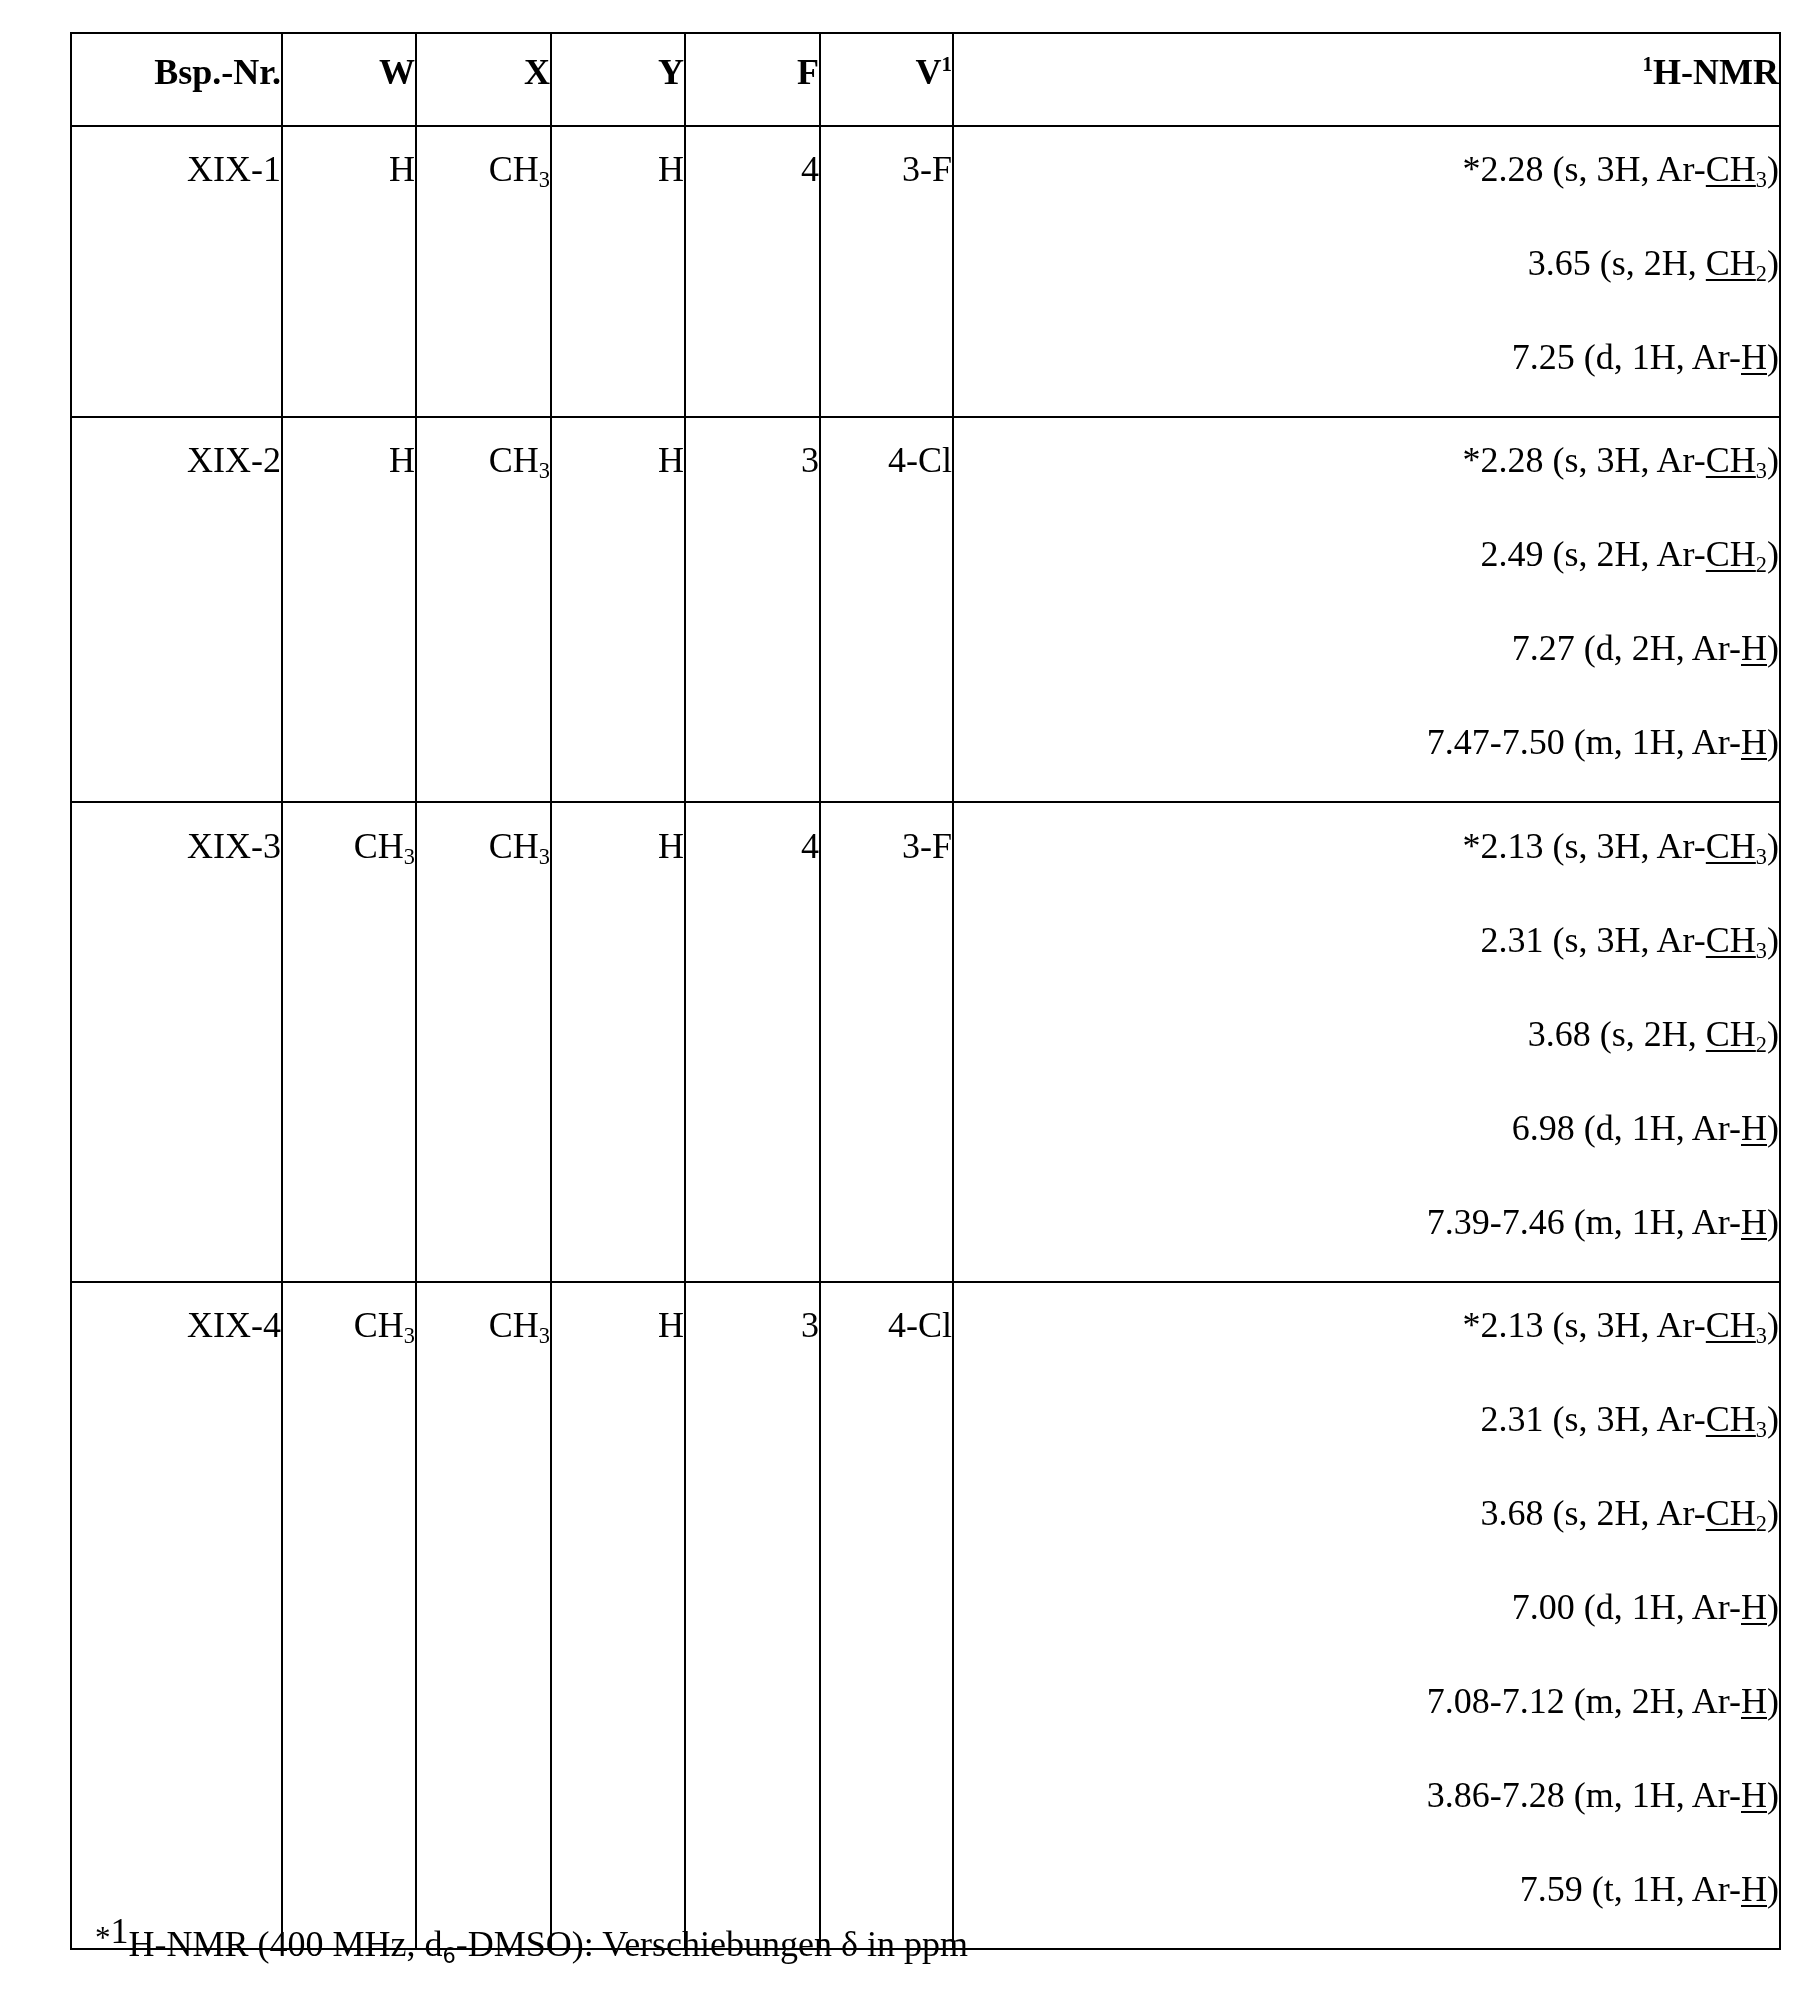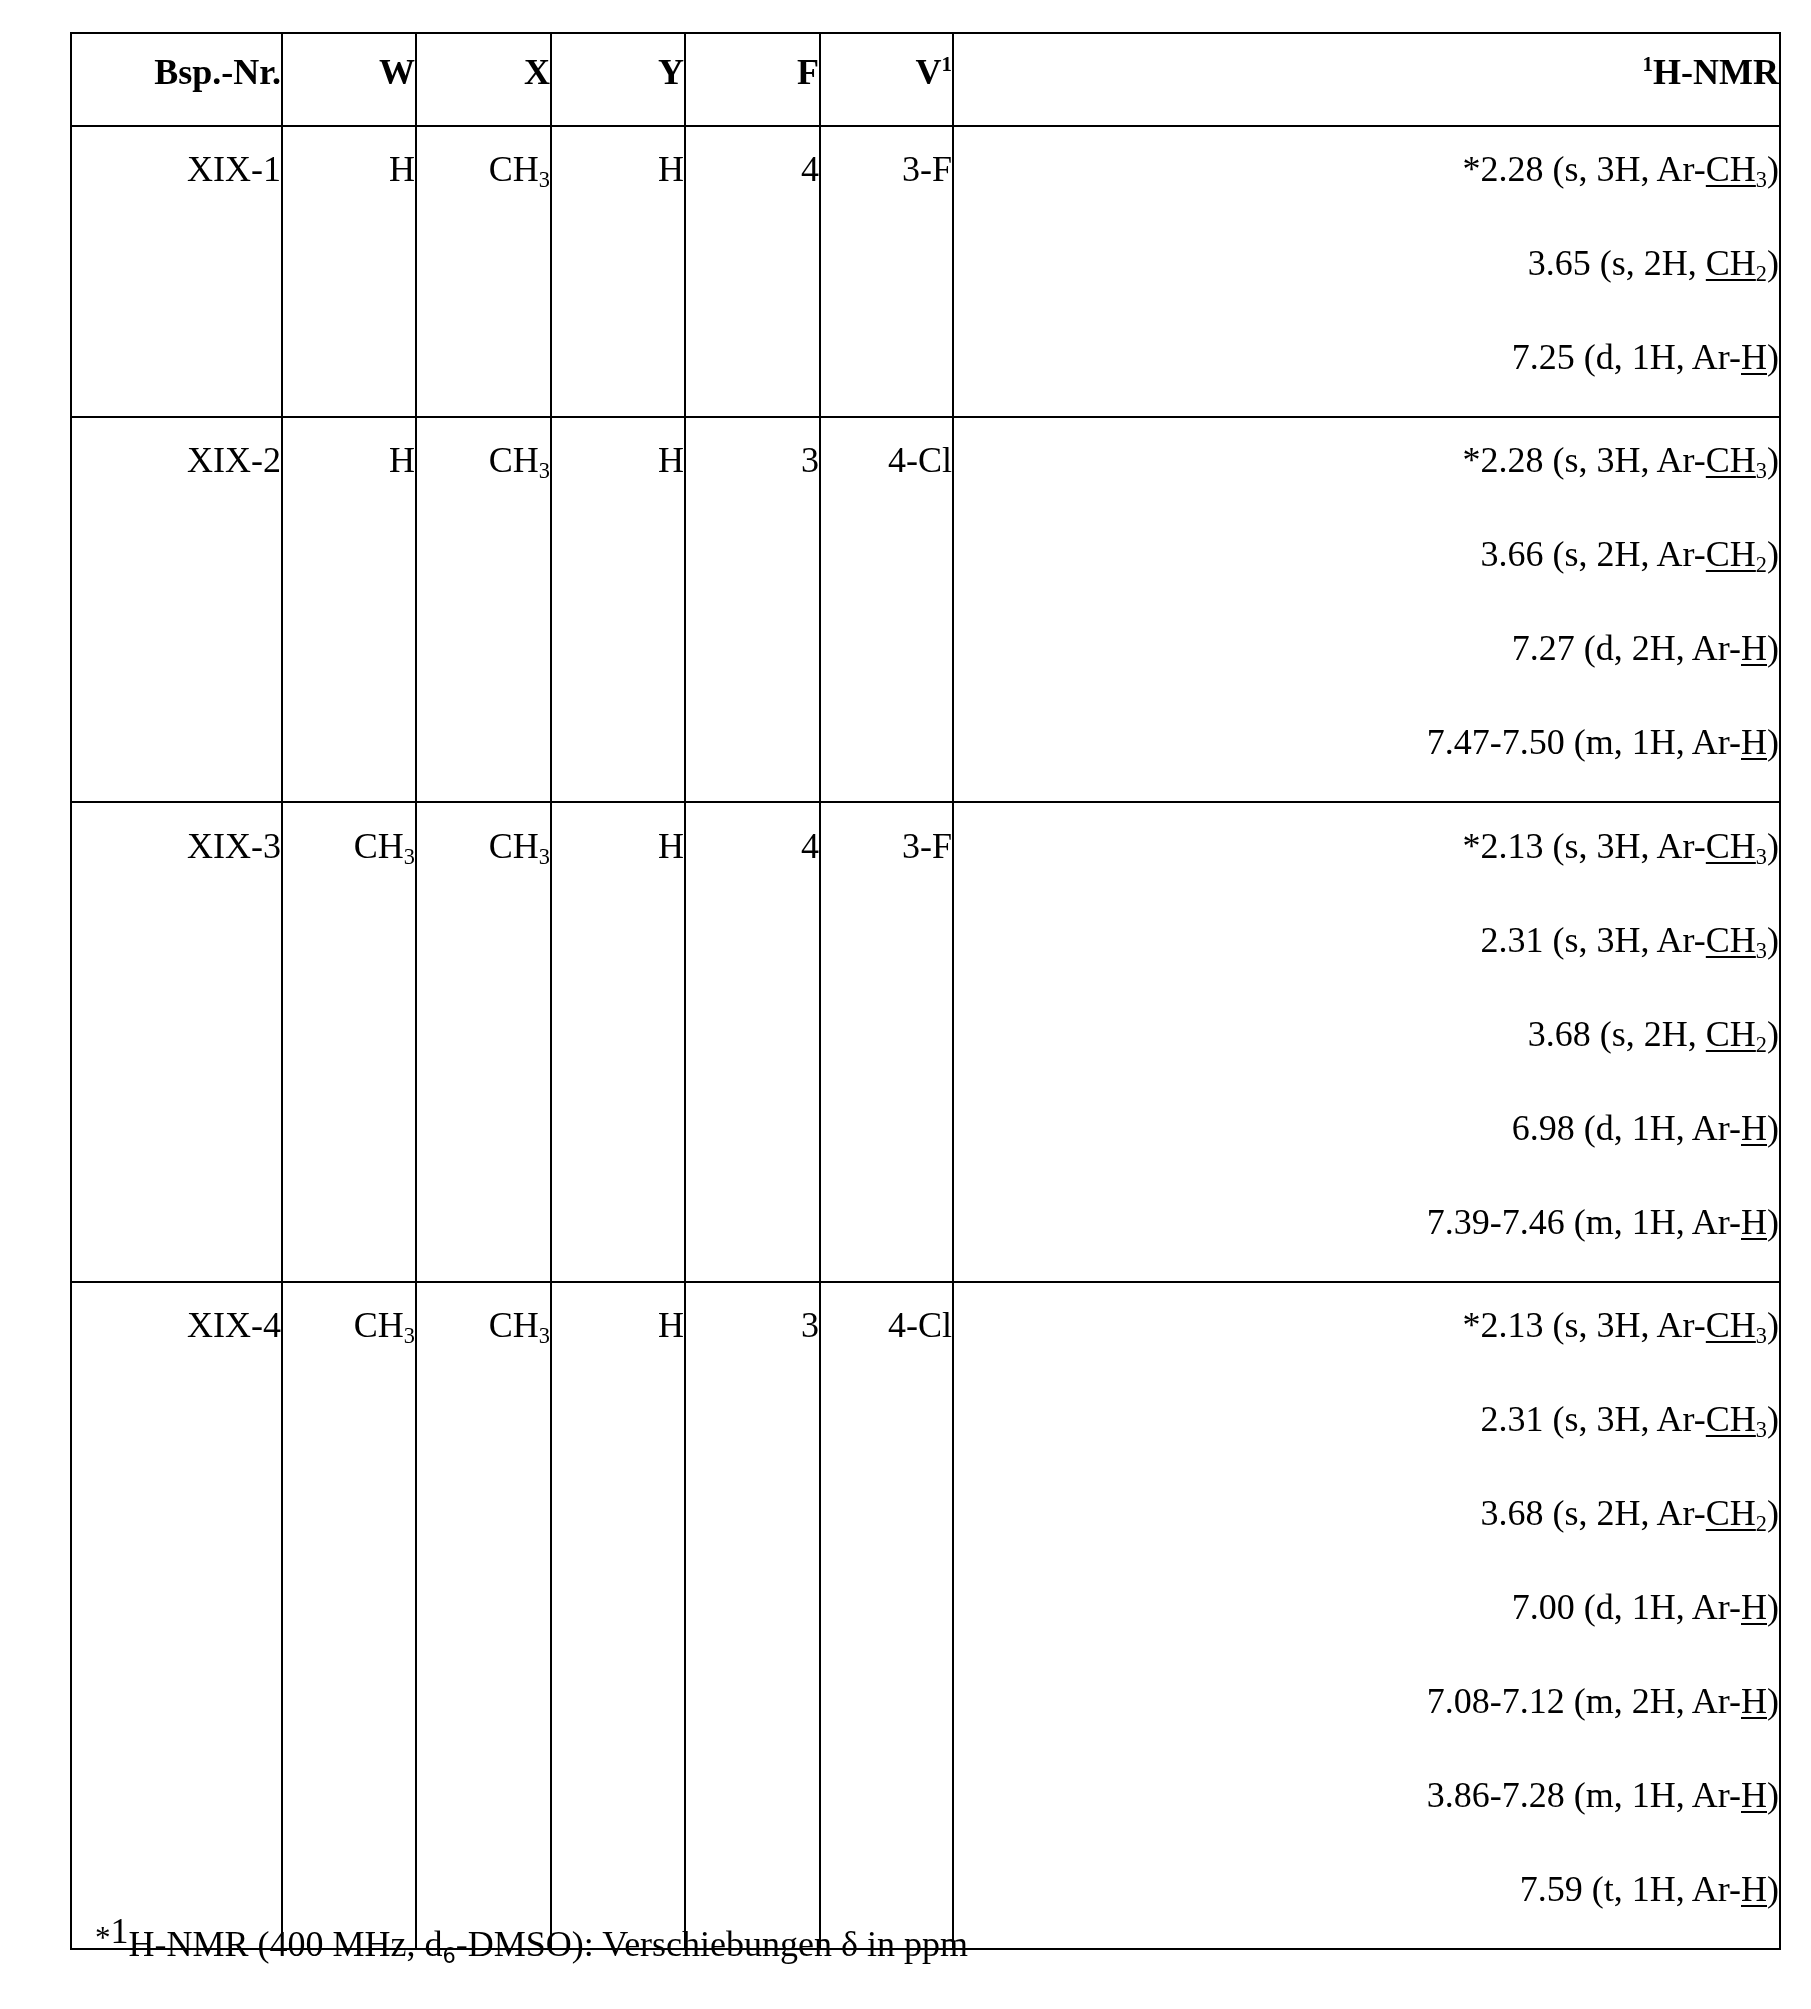--- a/index.html
+++ b/index.html
@@ -77,21 +77,21 @@
       </tr>
       <tr style="height: 377px;">
         <td class="cell" style="padding-top: 7.2px;">XIX-2</td>
         <td class="cell" style="padding-top: 7.2px;"><span>H</span><sub></sub></td>
         <td class="cell" style="padding-top: 7.2px;"><span>CH</span><sub>3</sub></td>
         <td class="cell" style="padding-top: 7.2px;">H</td>
         <td class="cell" style="padding-top: 7.2px;">3</td>
         <td class="cell" style="padding-top: 7.2px;">4-Cl</td>
         <td class="cell" style="padding-top: 7.2px; padding-left: 21.6px;">
           <span class="line"><span>*2.28 (s, 3H, Ar-</span><span class="u"><span>CH</span><sub>3</sub></span><span>)</span></span>
-          <span class="line"><span>3.66 (s, 2H, Ar-</span><span class="u"><span>CH</span><sub>2</sub></span><span>)</span></span>
+          <span class="line"><span>2.49 (s, 2H, Ar-</span><span class="u"><span>CH</span><sub>2</sub></span><span>)</span></span>
           <span class="line"><span>7.27 (d, 2H, Ar-</span><span class="u"><span>H</span><sub></sub></span><span>)</span></span>
           <span class="line"><span>7.47-7.50 (m, 1H, Ar-</span><span class="u"><span>H</span><sub></sub></span><span>)</span></span>
         </td>
       </tr>
       <tr style="height: 468px;">
         <td class="cell" style="padding-top: 7.2px;">XIX-3</td>
         <td class="cell" style="padding-top: 7.2px;"><span>CH</span><sub>3</sub></td>
         <td class="cell" style="padding-top: 7.2px;"><span>CH</span><sub>3</sub></td>
         <td class="cell" style="padding-top: 7.2px;">H</td>
         <td class="cell" style="padding-top: 7.2px;">4</td>

